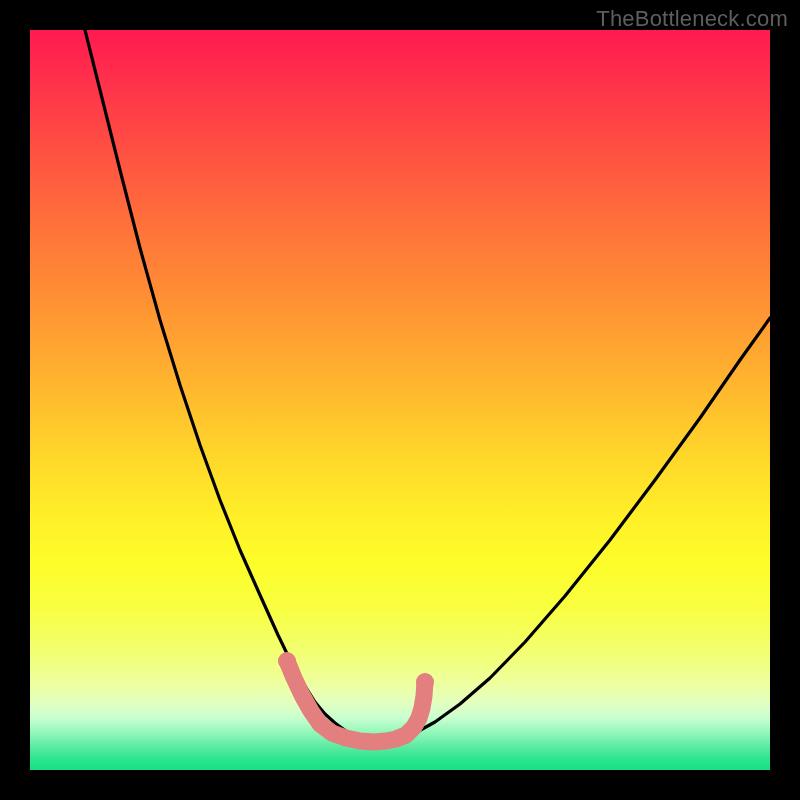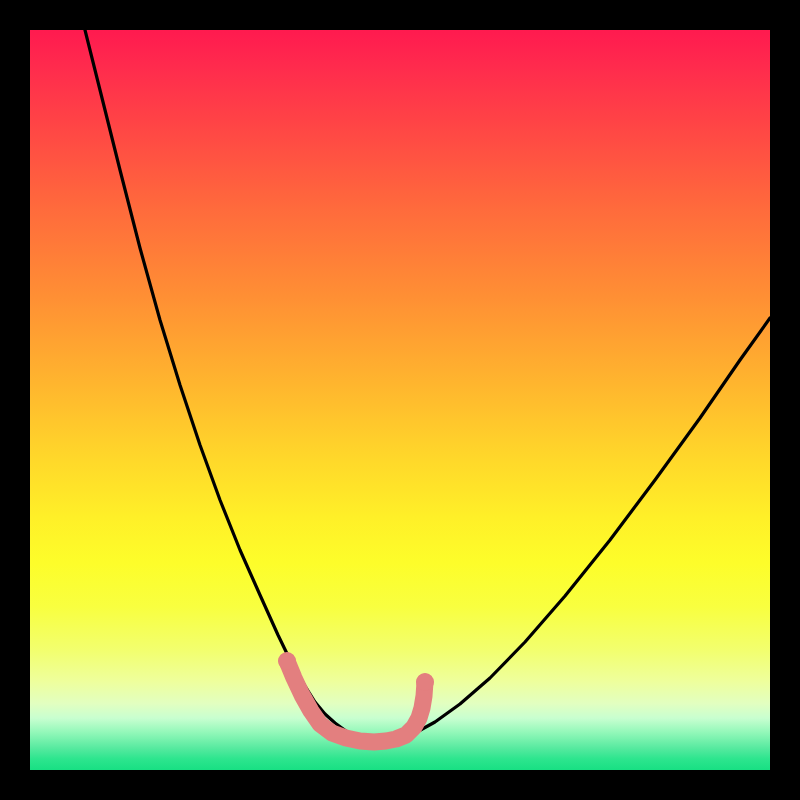--- a/index.html
+++ b/index.html
@@ -64,20 +64,21 @@
     font-size: 22px;
     font-weight: 500;
     letter-spacing: 0.2px;
     user-select: none;
   }
 </style>
 </head>
 <body>
 
 <div class="frame">
+  <div class="watermark">TheBottleneck.com</div>
 
   <div class="plot-area">
     <div class="gradient-bg"></div>
     <svg class="curve-svg" viewBox="0 0 740 740" preserveAspectRatio="none">
       <path id="main-curve" fill="none" stroke="#000" stroke-width="3.2" stroke-linecap="round" stroke-linejoin="round" d="M55 0 L70 60 L90 140 L110 218 L130 290 L150 355 L170 415 L190 470 L210 520 L230 565 L248 605 L262 634 L275 656 L285 672 L295 684 L305 693 L320 704 L335 709 L350 711 L360 710 L370 708 L385 703 L405 692 L430 674 L460 648 L495 612 L535 566 L580 510 L625 450 L670 388 L710 330 L740 288"></path>
       <path id="pink-curve" fill="none" stroke="#e37f7f" stroke-width="17" stroke-linecap="round" stroke-linejoin="round" d="M257 631 L264 648 L272 665 L281 681 L290 694 L302 703 L316 708 L330 711 L344 712 L356 711 L366 709 L376 705 L384 697 L389 688 L392 678 L394 666 L395 652"></path>
       <g id="pink-dots">
           <circle cx="257" cy="631" r="9" fill="#e37f7f"></circle>
           <circle cx="395" cy="652" r="9" fill="#e37f7f"></circle>
         </g>

